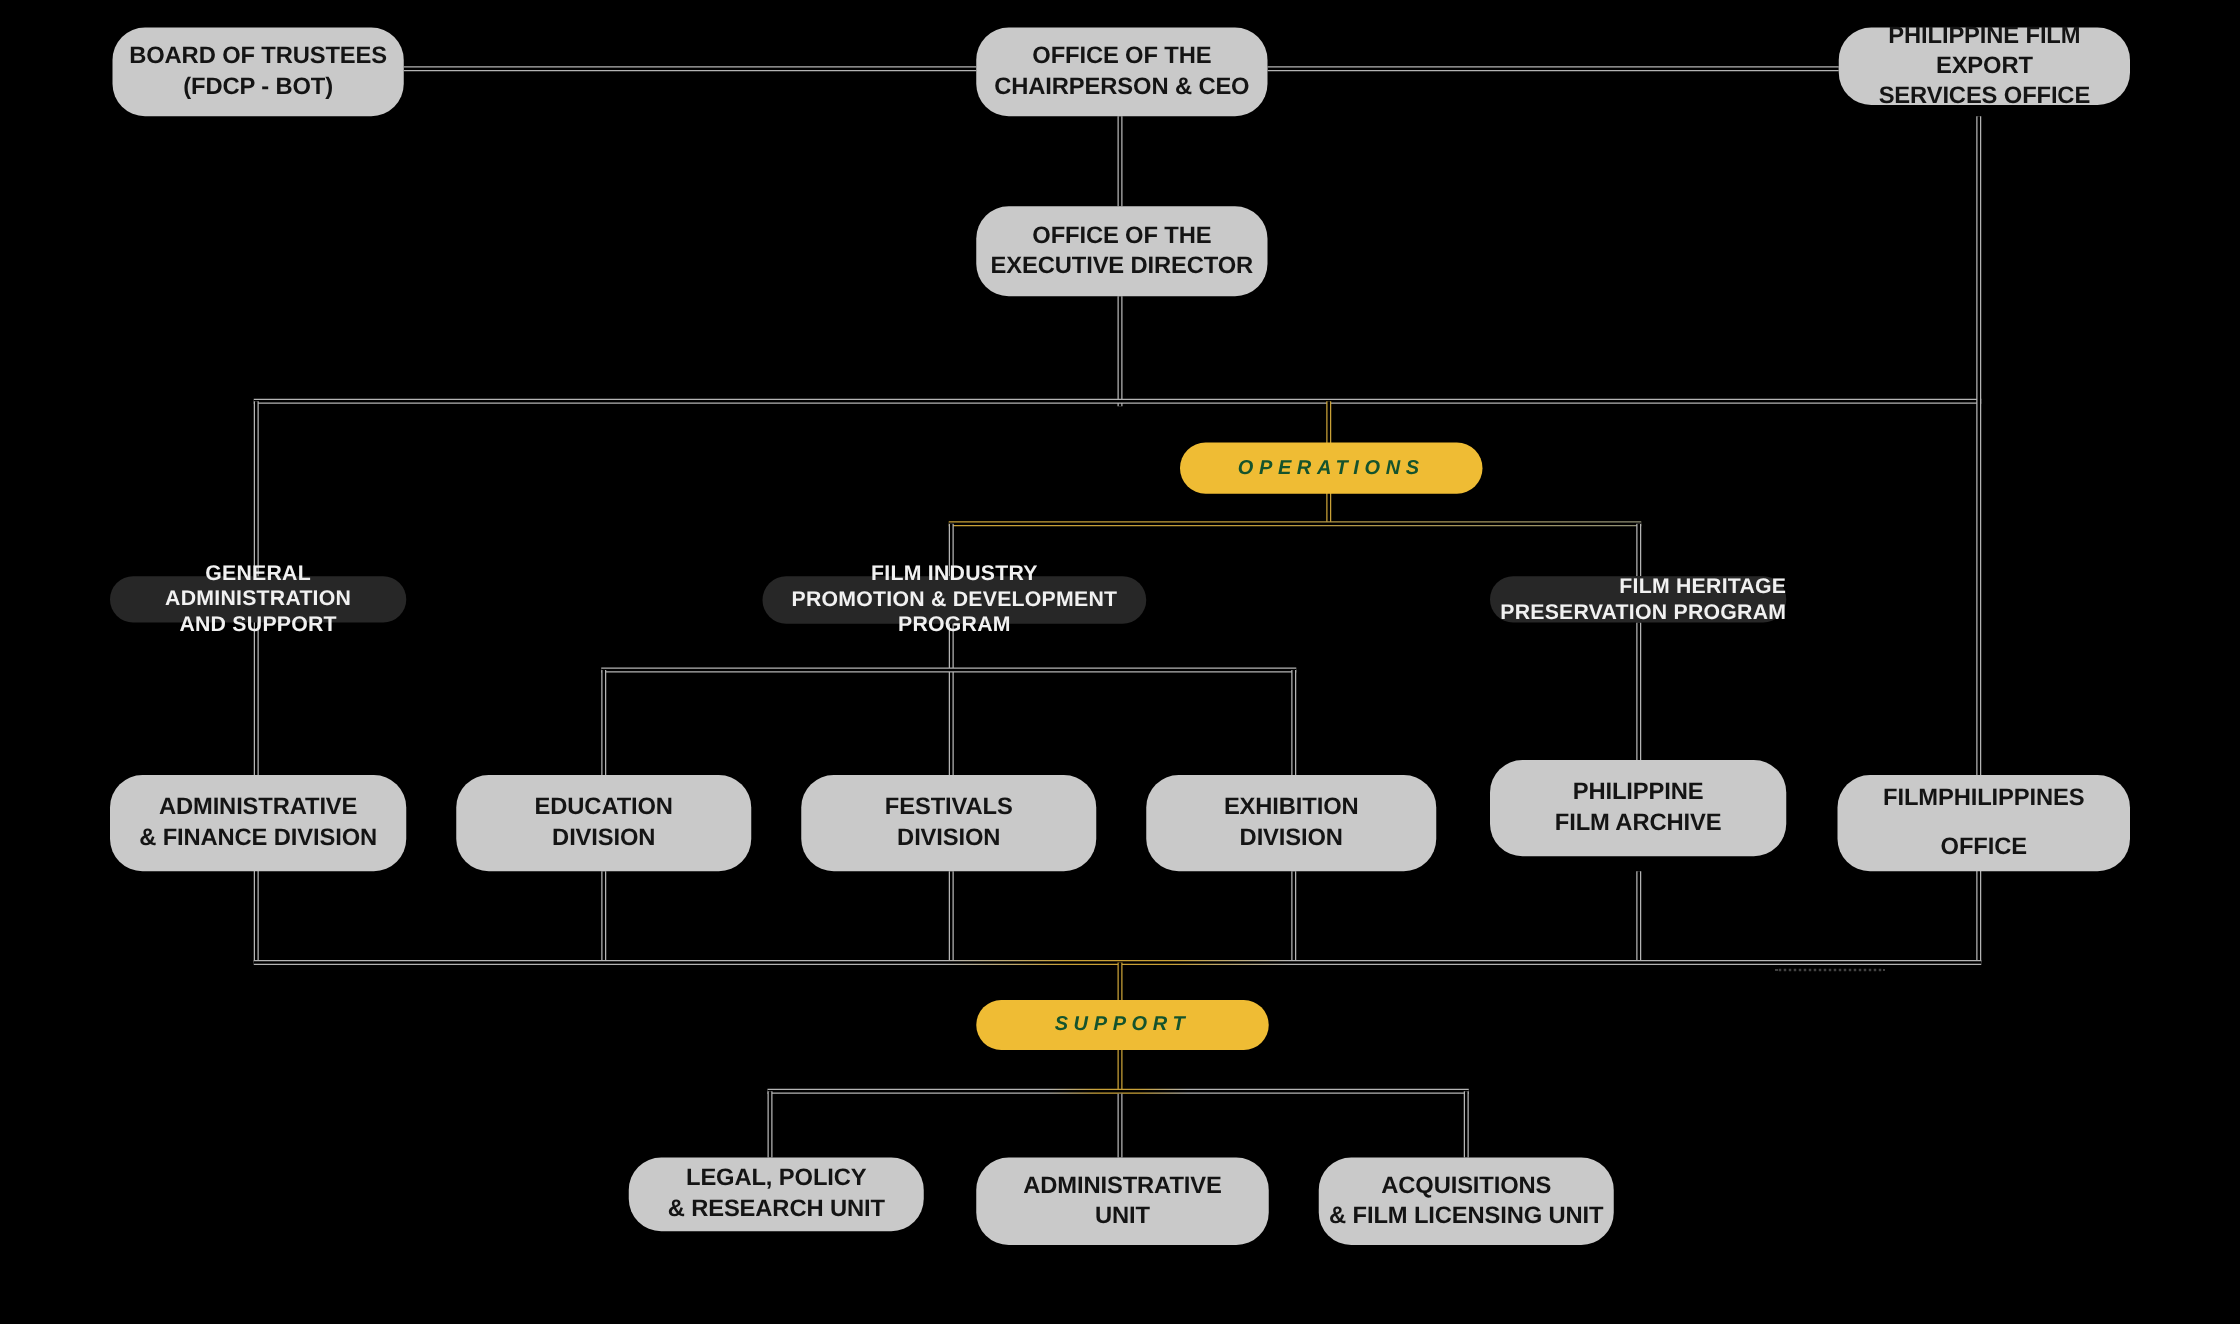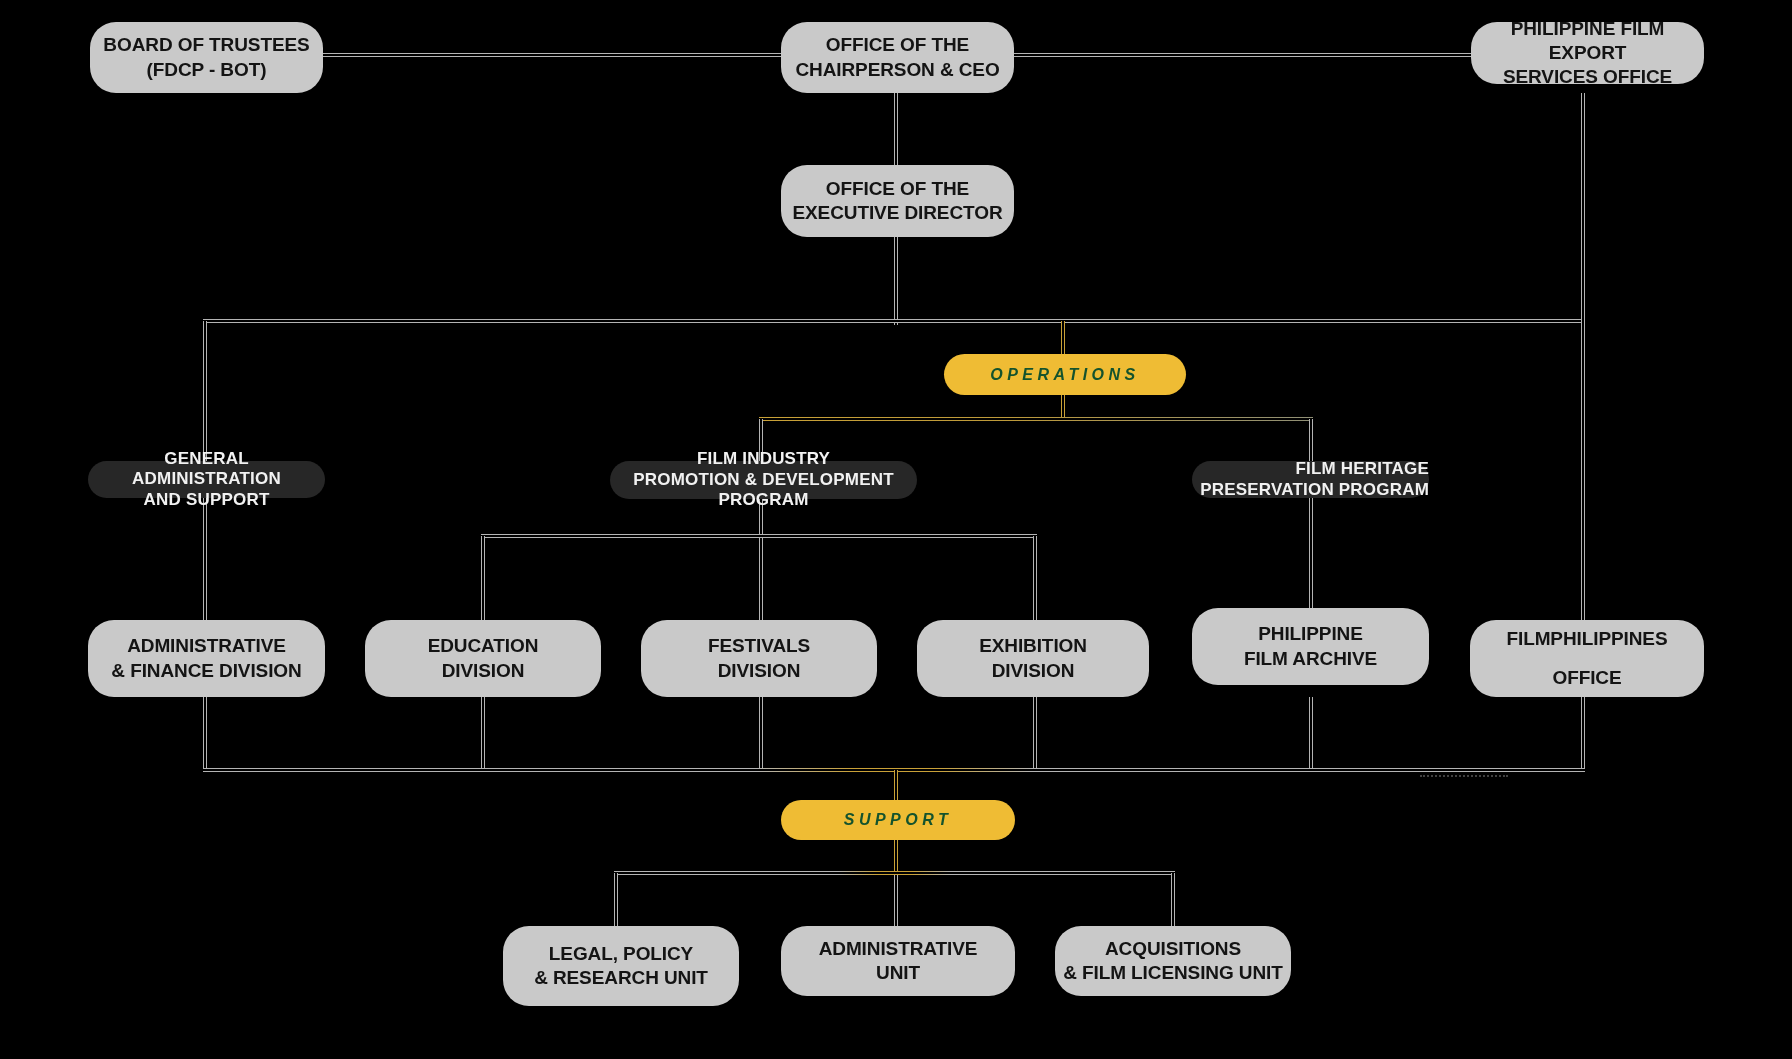--- a/index.html
+++ b/index.html
@@ -151,21 +151,21 @@
 
   <div class="node box" style="left:1470px;top:620px;width:234px;height:77px;gap:15px;">
     <span>FILMPHILIPPINES</span>
     <span>OFFICE</span>
   </div>
 
   <div class="node pill-gold" style="left:781px;top:800px;width:234px;height:40px;">
     <span>SUPPORT</span>
   </div>
 
-  <div class="node box" style="left:503px;top:926px;width:236px;height:80px;">
+  <div class="node box" style="left:503px;top:926px;width:236px;height:59px;">
     <span>LEGAL, POLICY</span>
     <span>&amp; RESEARCH UNIT</span>
   </div>
 
   <div class="node box" style="left:781px;top:926px;width:234px;height:70px;">
     <span>ADMINISTRATIVE</span>
     <span>UNIT</span>
   </div>
 
   <div class="node box" style="left:1055px;top:926px;width:236px;height:70px;">

